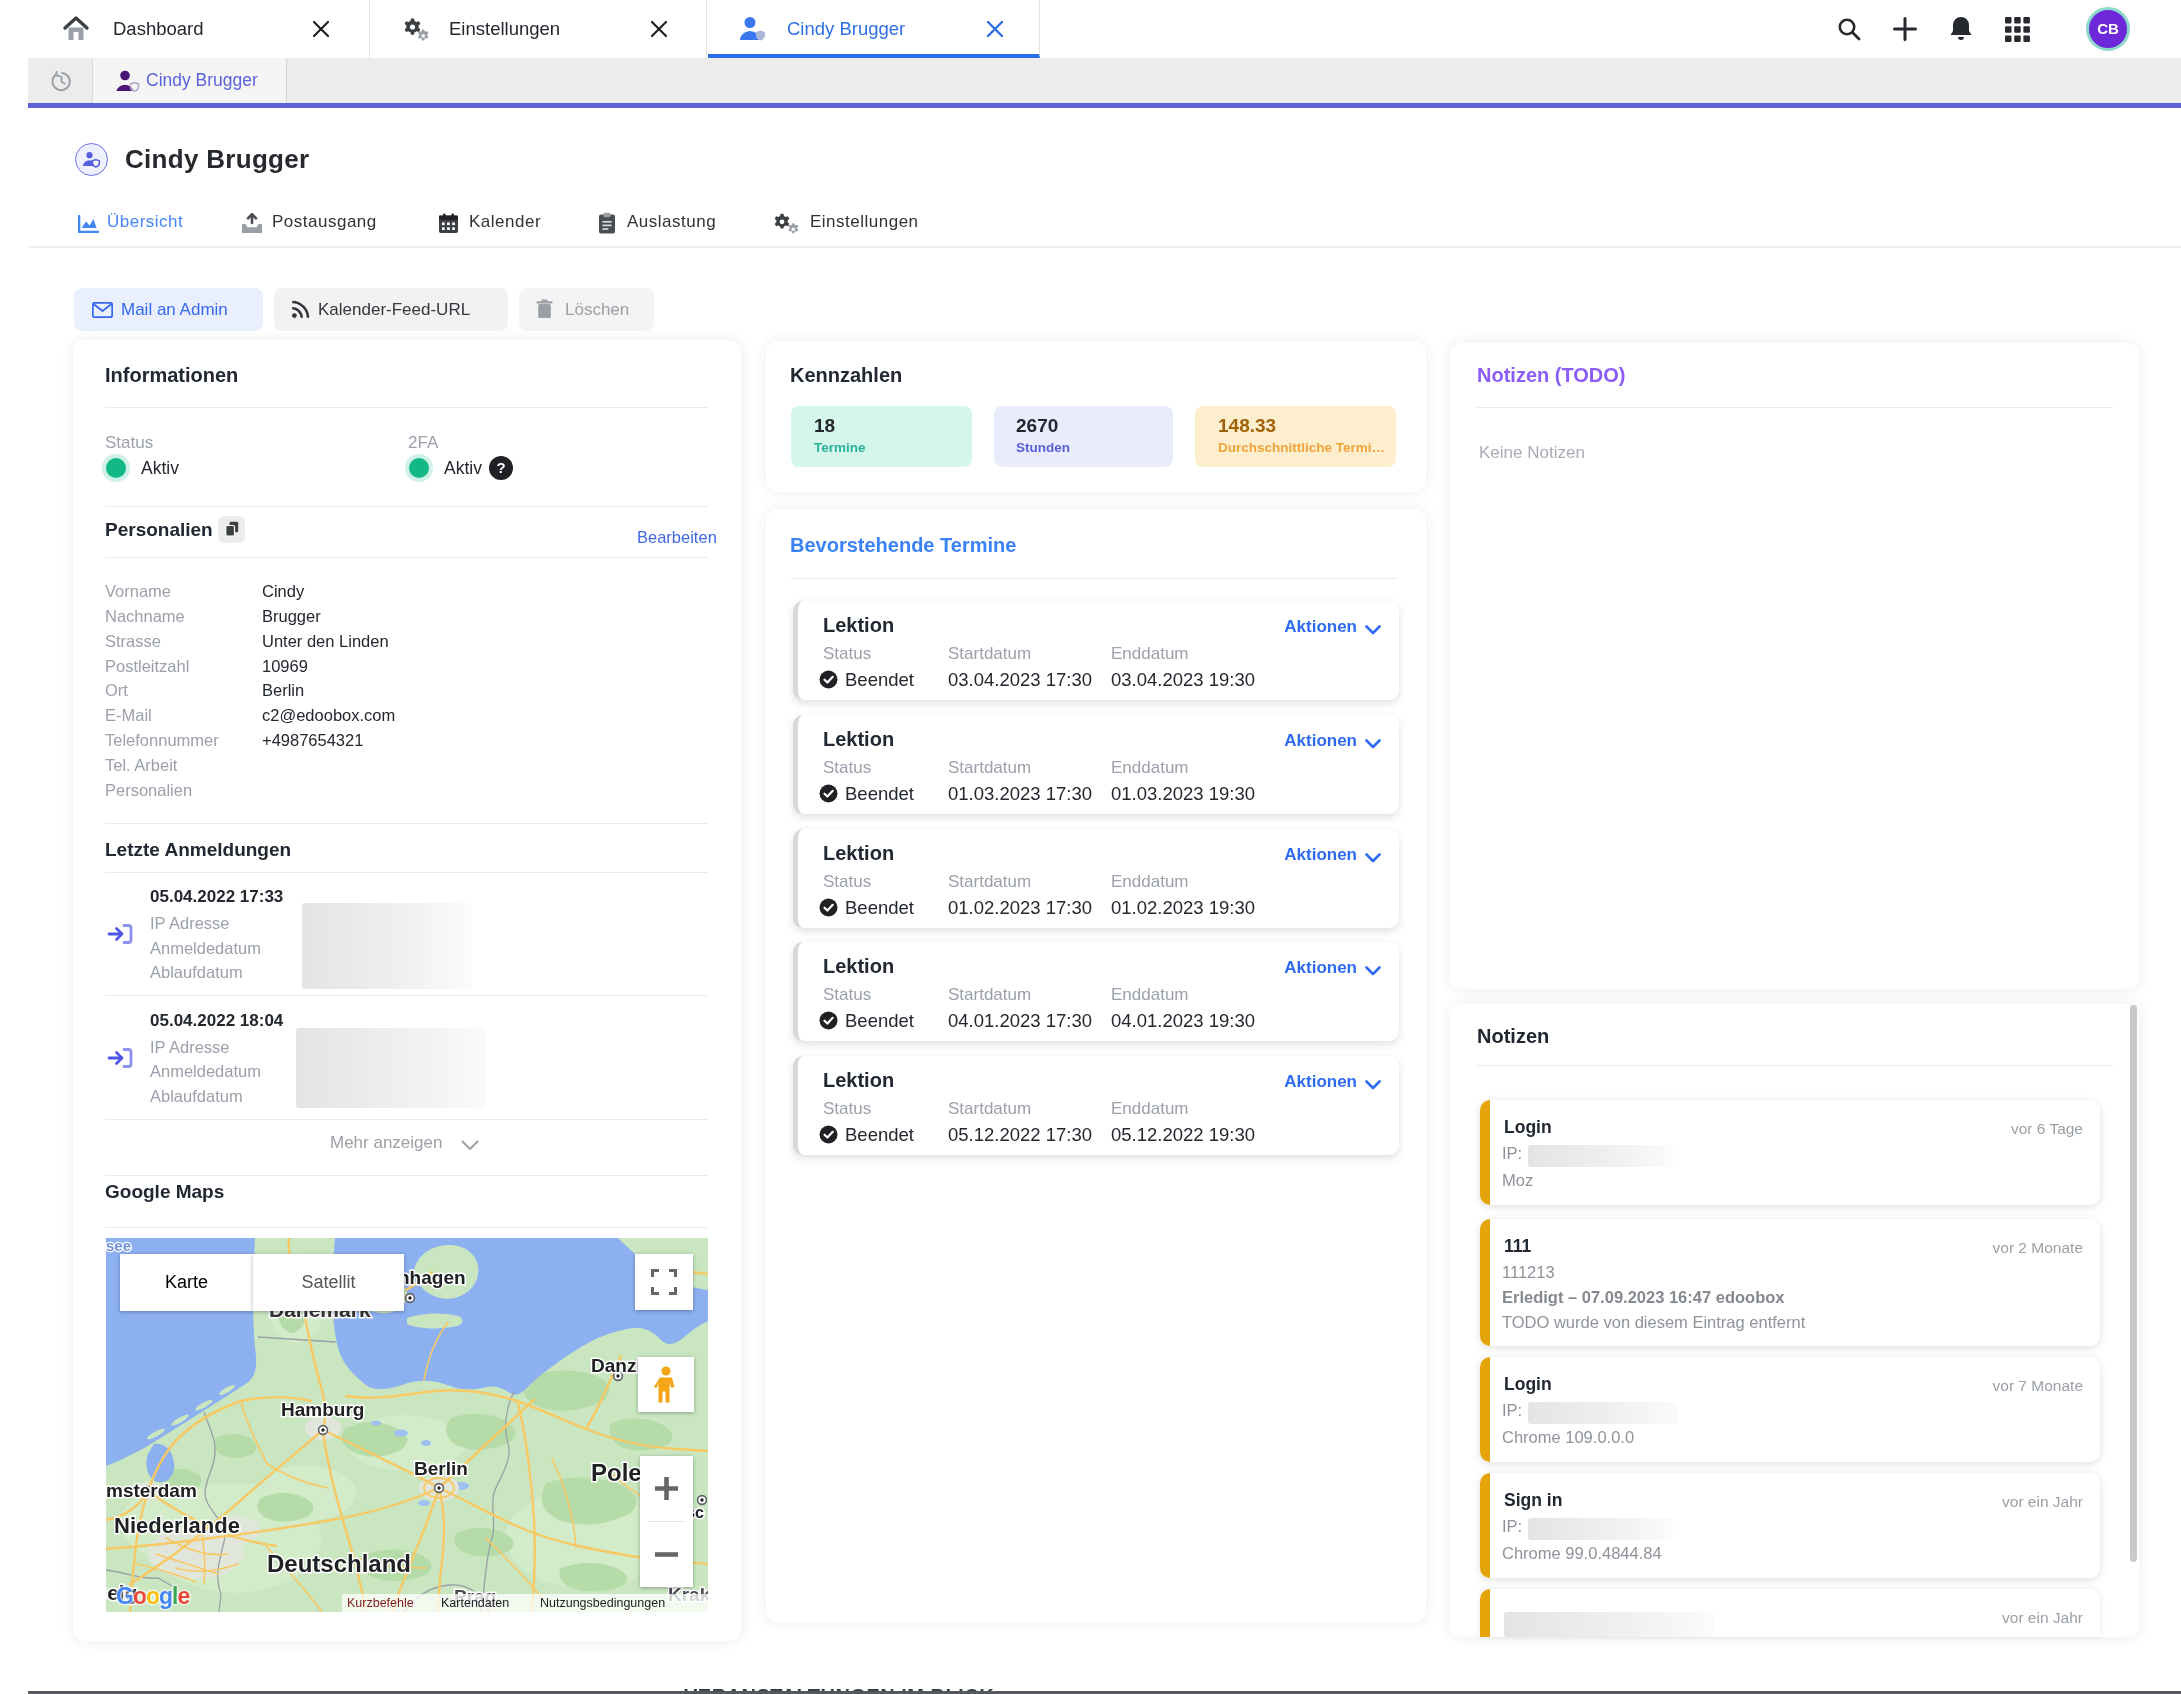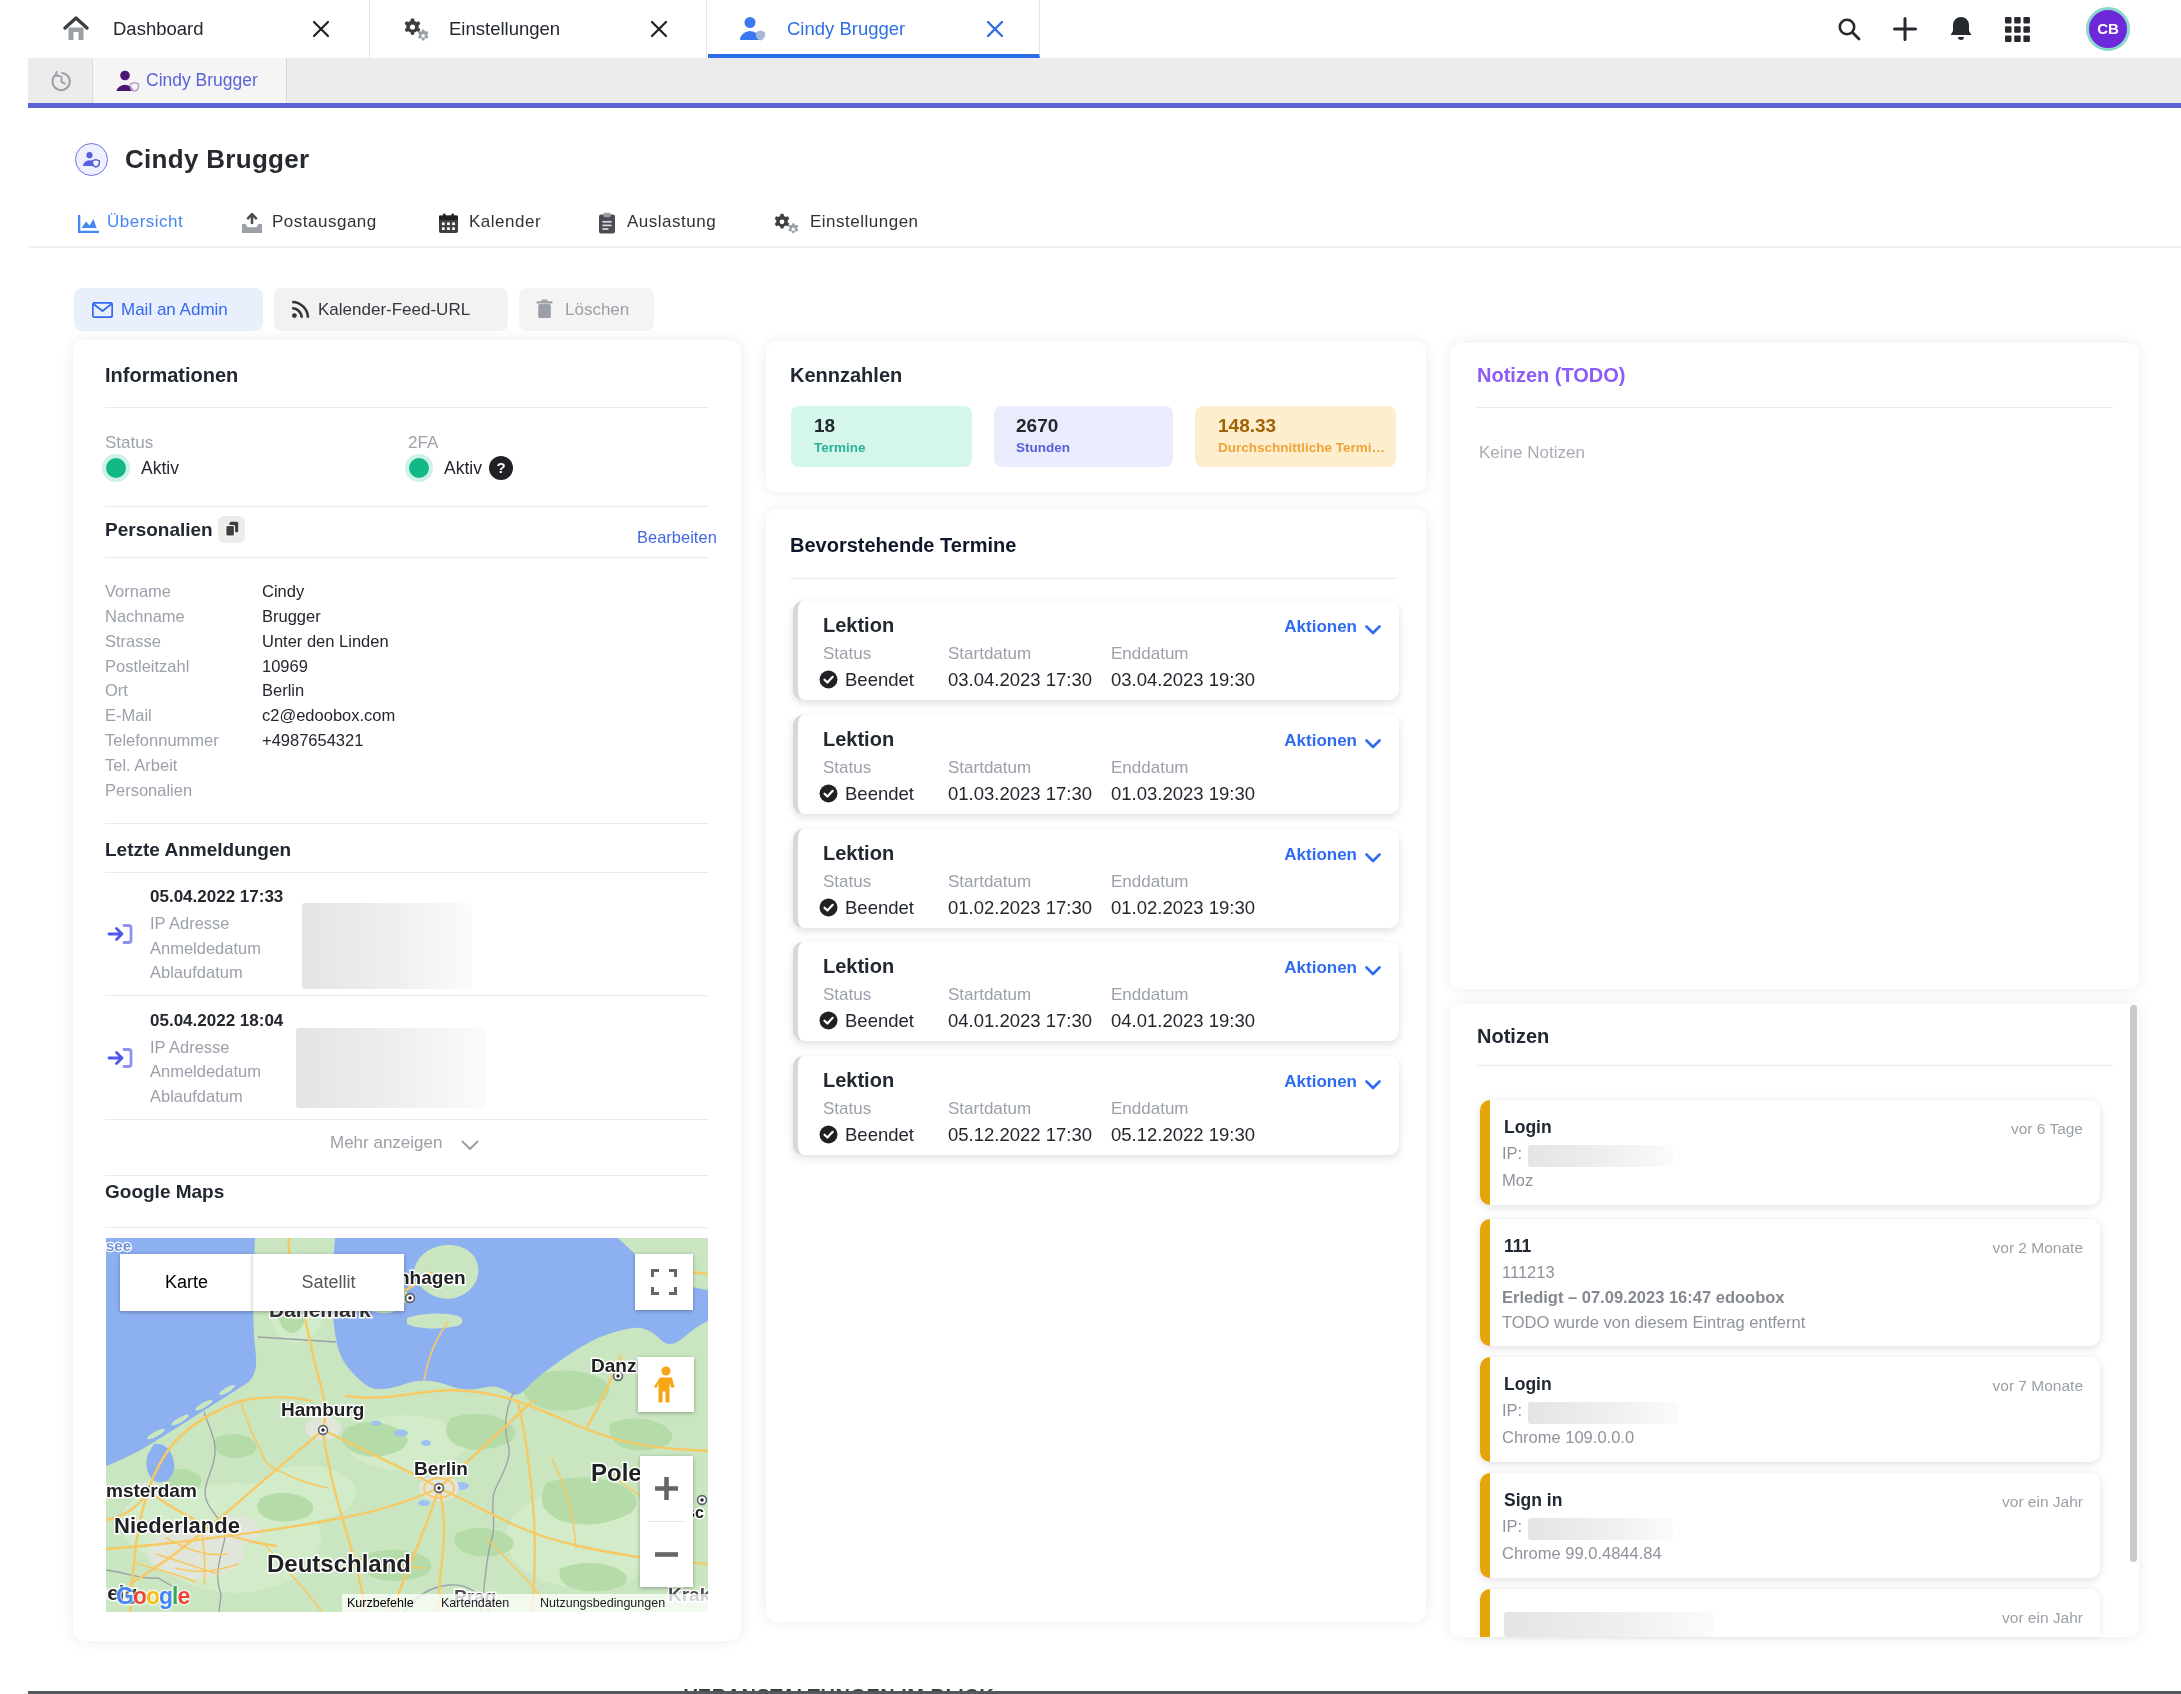--- a/index.html
+++ b/index.html
@@ -427,39 +427,39 @@
     </svg>
 <svg class="abs" style="left:547px;top:303px;" width="27" height="27" viewBox="0 0 27 27">
       <path d="M2 13.5 H25" stroke="#666" stroke-width="4.6"></path>
     </svg>
 
 <div class="abs" style="left:10px;top:345px;font-size:23px;font-weight:bold;letter-spacing:-1px;text-shadow:0 0 3px #fff,0 0 3px #fff,0 0 3px #fff;">
 <span style="color:#4285F4;">G</span><span style="color:#EA4335;">o</span><span style="color:#FBBC05;">o</span><span style="color:#4285F4;">g</span><span style="color:#34A853;">l</span><span style="color:#EA4335;">e</span>
 </div>
 
 <div class="abs" style="left:236px;top:356px;width:366px;height:18px;background:rgba(255,255,255,.75);"></div>
-<div class="abs" style="left:241px;top:358px;font-size:12.5px;color:#000000;">Kurzbefehle</div>
+<div class="abs" style="left:241px;top:358px;font-size:12.5px;color:#7f1d1d;">Kurzbefehle</div>
 <div class="abs" style="left:335px;top:358px;font-size:12.5px;color:#202124;">Kartendaten</div>
 <div class="abs" style="left:434px;top:358px;font-size:12.5px;color:#202124;">Nutzungsbedingungen</div>
 </div>
 
 <div class="card" style="left:766px;top:341px;width:660px;height:151px;"></div>
 <div class="abs" style="left:790px;top:364px;font-size:20px;font-weight:bold;color:#212832;">Kennzahlen</div>
 <div class="abs" style="left:791px;top:406px;width:181px;height:61px;background:#d5f6ea;border-radius:8px;"></div>
 <div class="abs" style="left:814px;top:415px;font-size:19px;font-weight:bold;color:#23272e;">18</div>
 <div class="abs" style="left:814px;top:440px;font-size:13.5px;font-weight:bold;color:#2bb398;">Termine</div>
 <div class="abs" style="left:994px;top:406px;width:179px;height:61px;background:#e8ecfd;border-radius:8px;"></div>
 <div class="abs" style="left:1016px;top:415px;font-size:19px;font-weight:bold;color:#23272e;">2670</div>
 <div class="abs" style="left:1016px;top:440px;font-size:13.5px;font-weight:bold;color:#5a5fd8;">Stunden</div>
 <div class="abs" style="left:1195px;top:406px;width:201px;height:61px;background:#fdeecd;border-radius:8px;"></div>
 <div class="abs" style="left:1218px;top:415px;font-size:19px;font-weight:bold;color:#a16207;">148.33</div>
 <div class="abs" style="left:1218px;top:440px;width:173px;font-size:13.5px;font-weight:bold;color:#f0a43b;white-space:nowrap;overflow:hidden;text-overflow:ellipsis;">Durchschnittliche Termindauer</div>
 
 <div class="card" style="left:766px;top:509px;width:660px;height:1113px;"></div>
-<div class="abs" style="left:790px;top:534px;font-size:20px;font-weight:bold;color:#0f172a;">Bevorstehende Termine</div>
+<div class="abs" style="left:790px;top:534px;font-size:20px;font-weight:bold;color:#3b82f6;">Bevorstehende Termine</div>
 <div class="hr" style="left:790px;top:578px;width:607px;"></div>
 <style>
 .titem { position:absolute; left:793px; width:606px; height:99px; background:#fff;
   border-radius:10px; border-left:5px solid #d8d8d8; box-shadow:0 3px 9px rgba(0,0,0,.13); }
 .titem .tt { position:absolute; left:25px; top:13px; font-size:20px; font-weight:bold; color:#212832; }
 .titem .akt { position:absolute; right:42px; top:16px; font-size:17px; font-weight:600; color:#2e6bf0; }
 .titem .chev { position:absolute; right:18px; top:24px; }
 .titem .l1 { position:absolute; left:25px; top:43px; font-size:17px; color:#9ba0ab; }
 .titem .l2 { position:absolute; left:150px; top:43px; font-size:17px; color:#9ba0ab; }
 .titem .l3 { position:absolute; left:313px; top:43px; font-size:17px; color:#9ba0ab; }

